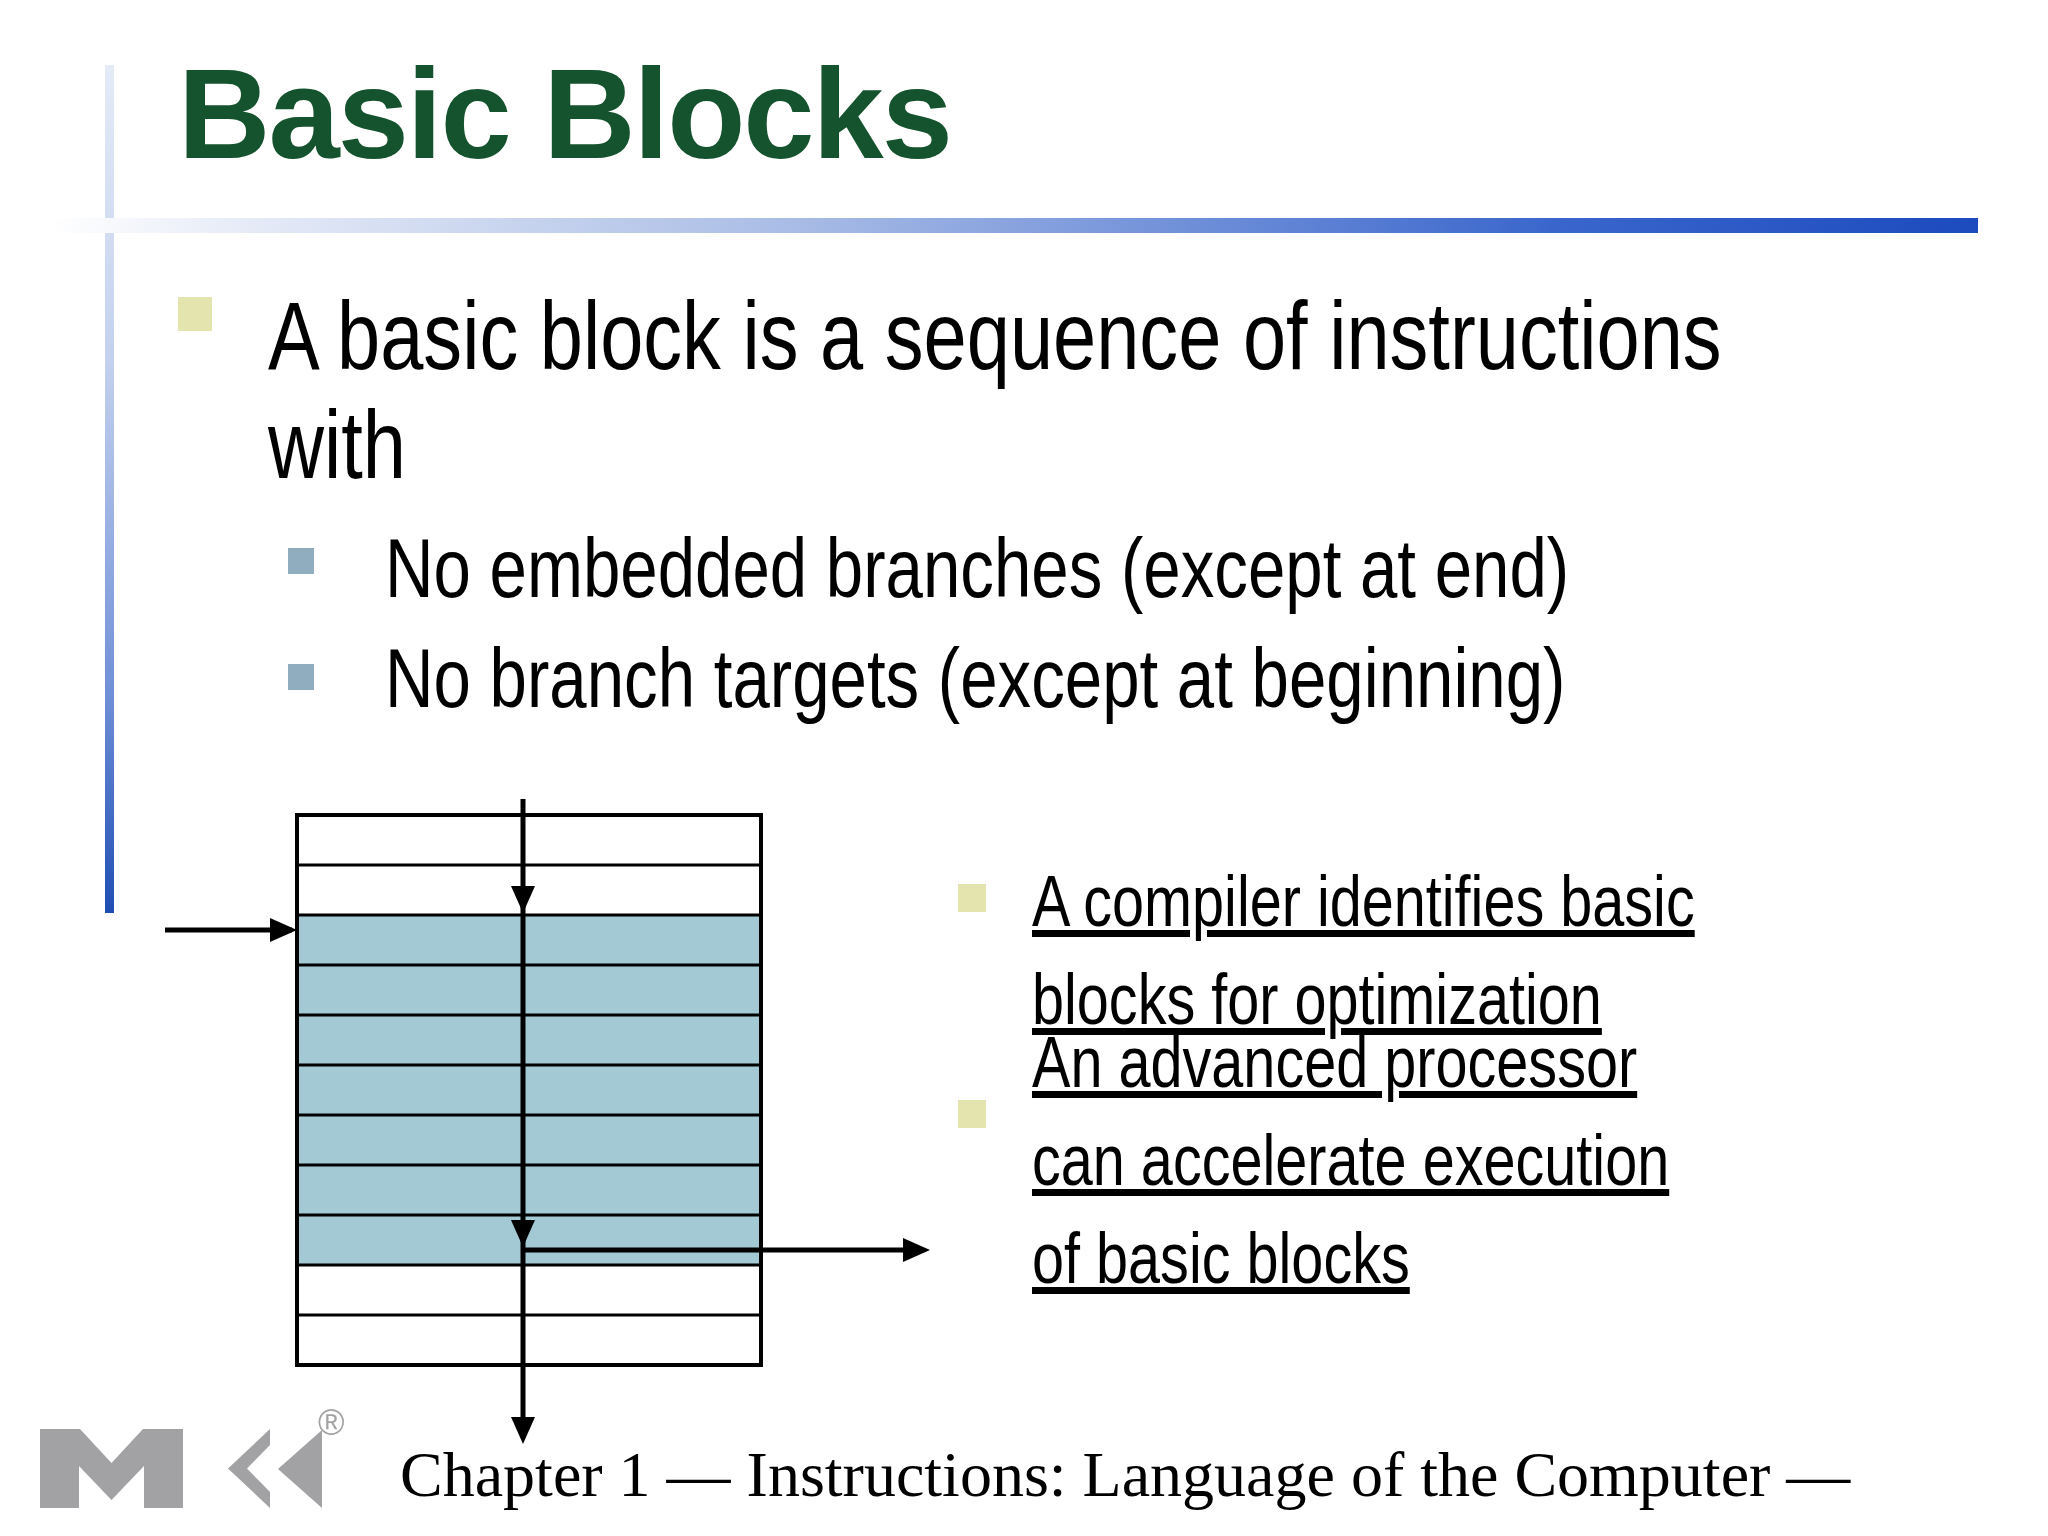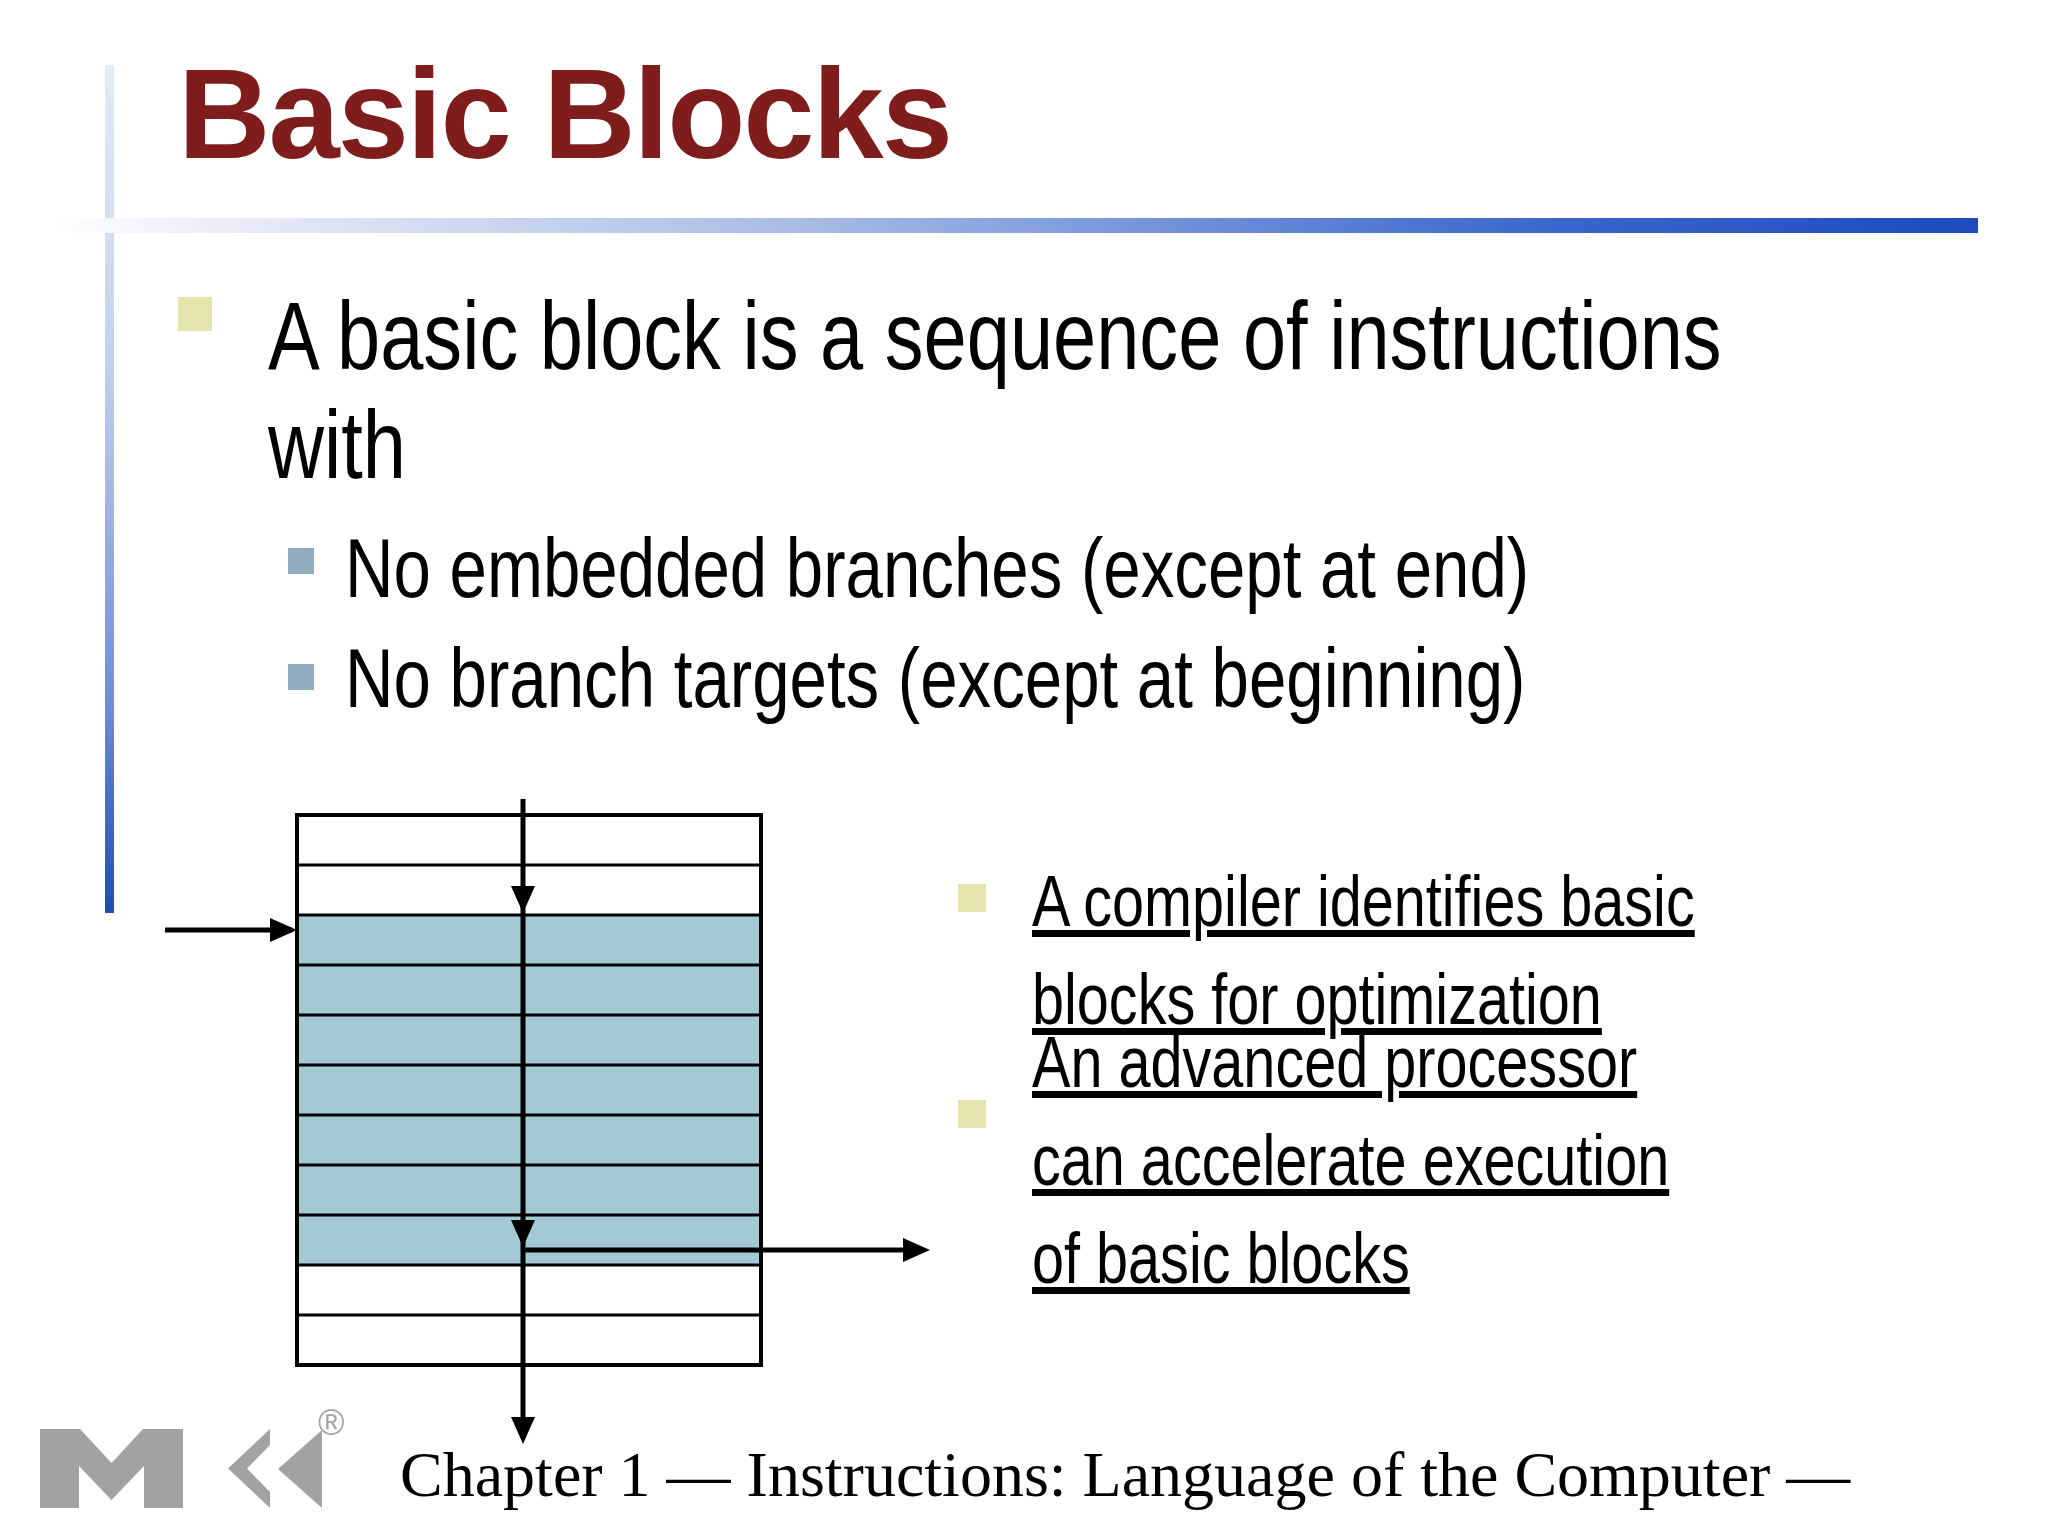--- a/index.html
+++ b/index.html
@@ -7,33 +7,33 @@
        font-family:"Liberation Sans",sans-serif;color:#000;}
   .abs{position:absolute;}
 
   
   #vbar{left:105px;top:65px;width:9px;height:848px;
         background:linear-gradient(to bottom,#e4ebf7 0%,#c3d1ee 35%,#6e8ed6 75%,#1e4db3 100%);}
   #hrule{left:50px;top:218px;width:1928px;height:15px;
          background:linear-gradient(to right,#ffffff 0%,#e6ebf7 10%,#aabde6 38%,#3a66cc 78%,#1c4bbe 100%);}
 
   #title{left:178px;top:50px;margin:0;font-size:128px;font-weight:bold;
-         color:#7f1d1d;letter-spacing:-2px;line-height:128px;white-space:nowrap;}
+         color:#14532d;letter-spacing:-2px;line-height:128px;white-space:nowrap;}
 
   
   .sq{background:#e3e4ae;}
   .sq.l1{width:34px;height:34px;}
   .sq.l2{width:26px;height:26px;background:#8fadbe;}
   .sq.r{width:28px;height:28px;}
 
   
   .ln{white-space:nowrap;transform:scaleX(0.8);transform-origin:0 50%;}
   .txt{color:#000;}
   .txt.main{font-size:97px;line-height:109px;}
-  .txt.sub{font-size:84px;line-height:100px;}
+  .txt.sub{font-size:84px;line-height:100px;margin-left:40px;}
   .txt.right{font-size:72px;line-height:98px;text-decoration:underline;}
 
   #footer-text{left:400px;top:1438px;font-family:"Liberation Serif",serif;
                font-size:64px;white-space:nowrap;color:#000;}
   #reg-mark{left:318px;top:1402px;font-size:36px;color:#a2a2a4;font-family:"Liberation Sans",sans-serif;}
 </style>
 </head>
 <body>
 
 <div>

